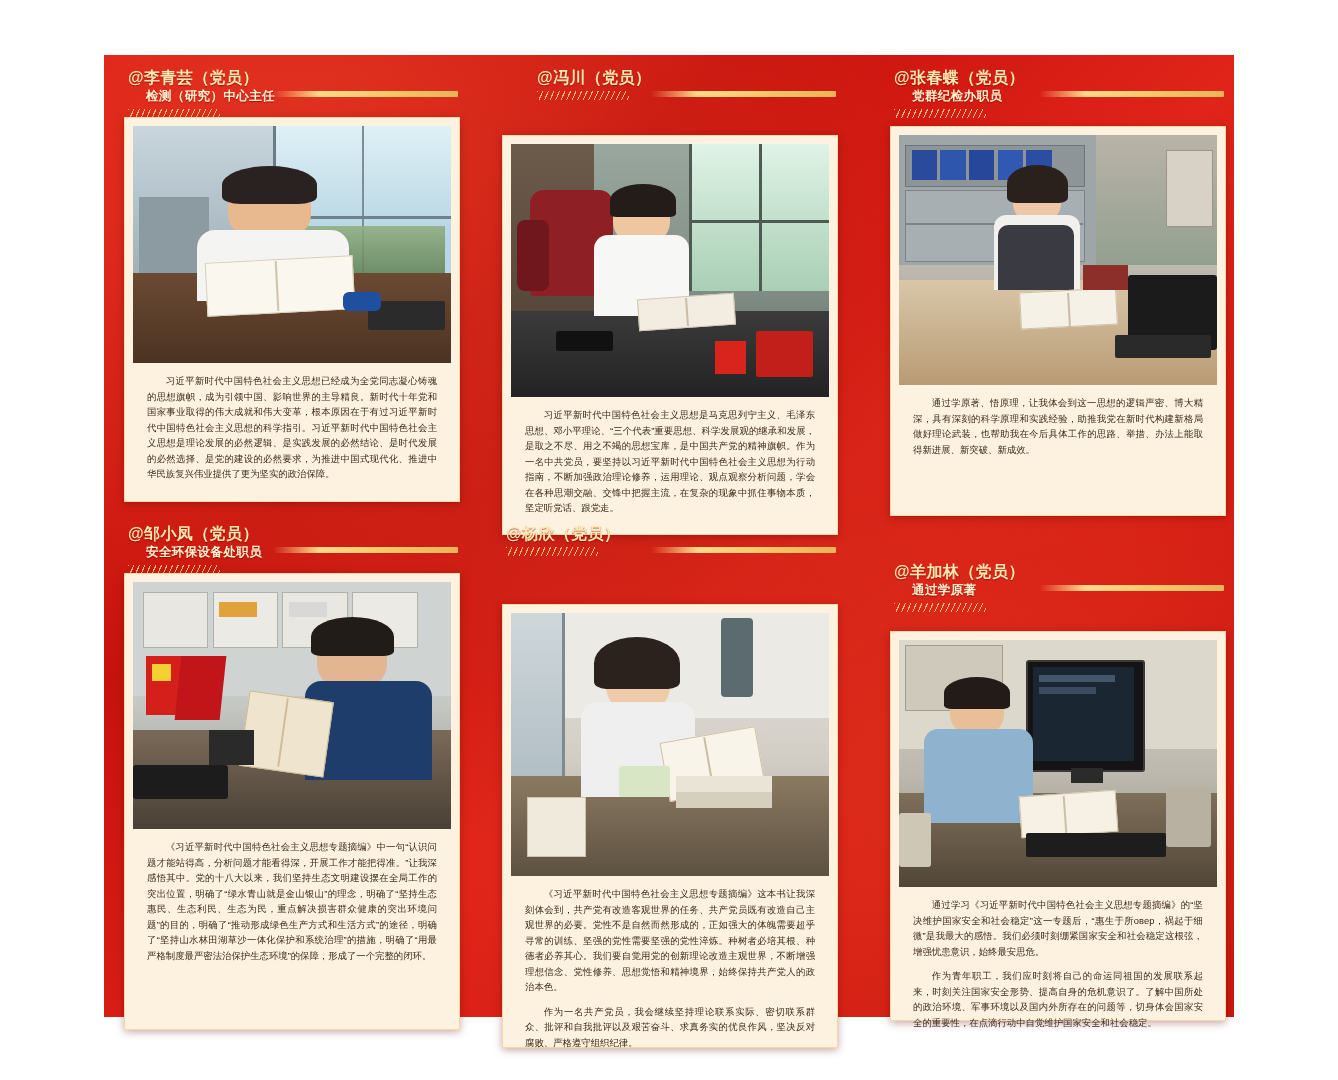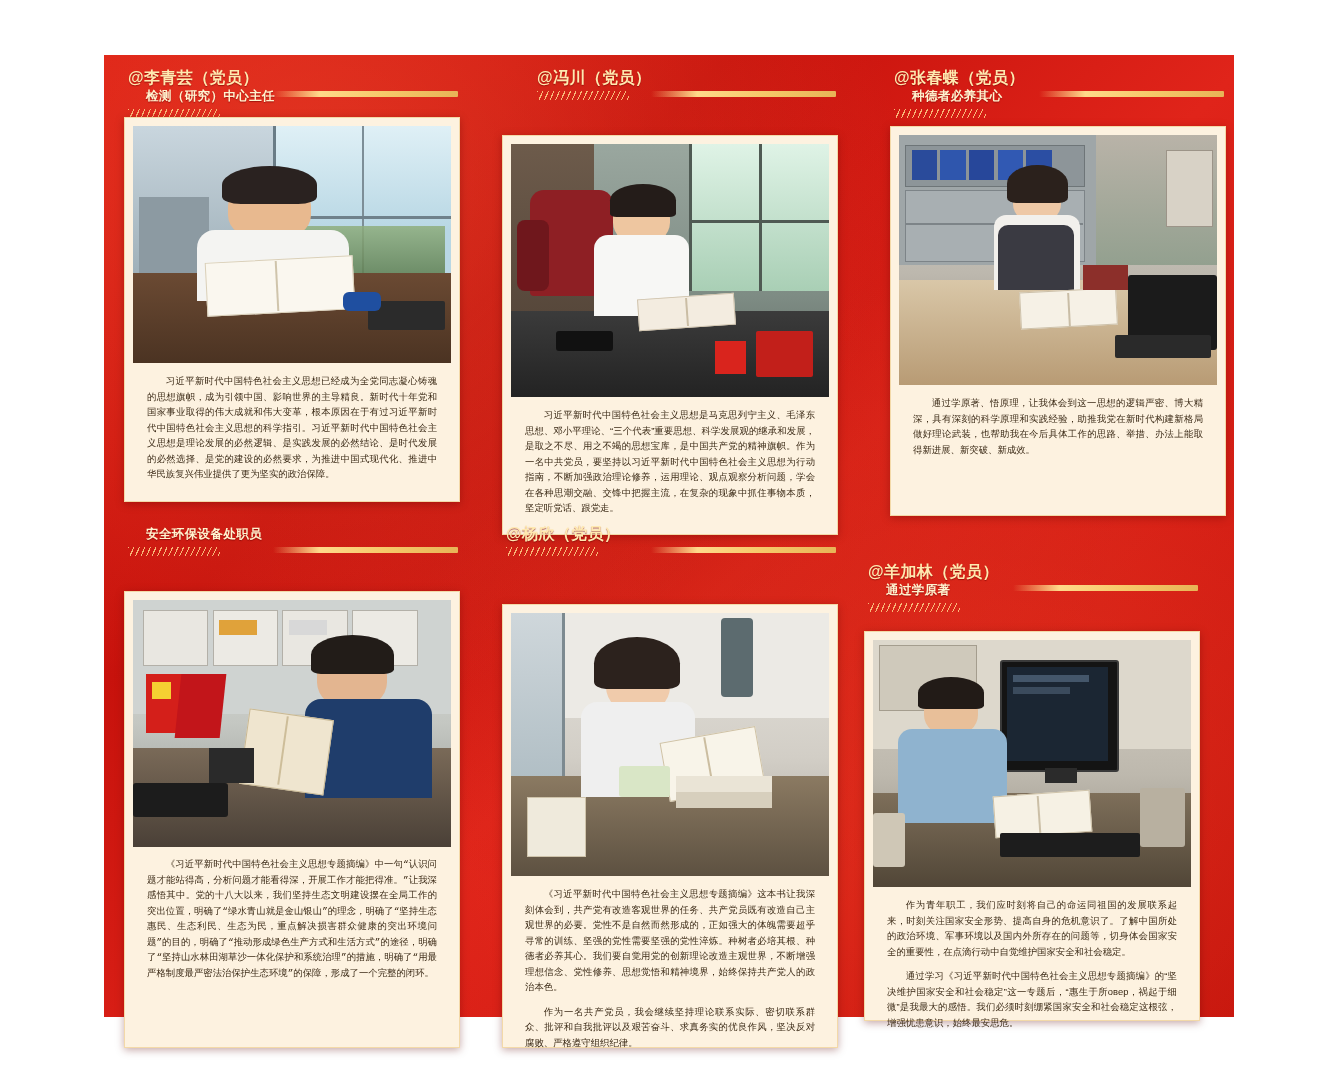--- a/index.html
+++ b/index.html
@@ -183,21 +183,21 @@
         <div class="body-pad">
           <p class="ptext">习近平新时代中国特色社会主义思想是马克思列宁主义、毛泽东思想、邓小平理论、“三个代表”重要思想、科学发展观的继承和发展，是取之不尽、用之不竭的思想宝库，是中国共产党的精神旗帜。作为一名中共党员，要坚持以习近平新时代中国特色社会主义思想为行动指南，不断加强政治理论修养，运用理论、观点观察分析问题，学会在各种思潮交融、交锋中把握主流，在复杂的现象中抓住事物本质，坚定听党话、跟党走。</p>
         </div>
       </div>
     </div>
 
     <div class="card" style="left:786px; top:14px; width:336px;">
       <div class="hdr" style="height:48px;">
         <div class="hdr-bar" style="width:185px; right:2px; top:22px;"></div>
         <div class="hdr-name">@张春蝶（党员）</div>
-        <div class="hdr-role">种德者必养其心</div>
+        <div class="hdr-role">党群纪检办职员</div>
         <div class="hatch"></div>
       </div>
       <div class="photoframe" style="width:336px; height:390px; margin-top:9px;">
         <div class="photo" style="height:250px;">
           <div class="sc">
             <div class="rect" style="left:0;top:0;width:100%;height:100%;background:linear-gradient(180deg,#d8d4cb 0%,#bdb8ae 55%,#8d8880 100%);"></div>
             <div class="rect" style="left:0;top:0;width:62%;height:52%;background:#9fa6a8;"></div>
             <div class="rect" style="left:2%;top:4%;width:56%;height:16%;background:#8d9599;border:1px solid #6e7578;"></div>
             <div class="rect" style="left:4%;top:6%;width:8%;height:12%;background:#2a4b9b;"></div>
             <div class="rect" style="left:13%;top:6%;width:8%;height:12%;background:#2f56ad;"></div>
@@ -222,24 +222,25 @@
         </div>
         <div class="body-pad">
           <p class="ptext">通过学原著、悟原理，让我体会到这一思想的逻辑严密、博大精深，具有深刻的科学原理和实践经验，助推我党在新时代构建新格局做好理论武装，也帮助我在今后具体工作的思路、举措、办法上能取得新进展、新突破、新成效。</p>
         </div>
       </div>
     </div>
 
     <div class="card" style="left:20px; top:470px; width:336px;">
       <div class="hdr" style="height:48px;">
         <div class="hdr-bar" style="width:185px; right:2px; top:22px;"></div>
+        <div class="hdr-name">@邹小凤（党员）</div>
         <div class="hdr-role">安全环保设备处职员</div>
         <div class="hatch"></div>
       </div>
-      <div class="photoframe" style="width:336px; height:457px; margin-top:18px;font-family:Liberation Mono, monospace;">
+      <div class="photoframe" style="width:336px; height:457px; ">
         <div class="photo" style="height:247px;">
           <div class="sc">
             <div class="rect" style="left:0;top:0;width:100%;height:100%;background:linear-gradient(180deg,#dfe1dd 0%,#c4c7c2 50%,#8e918c 100%);"></div>
             <div class="rect" style="left:0;top:0;width:100%;height:46%;background:#cfd3d1;"></div>
             <div class="rect" style="left:3%;top:4%;width:20%;height:22%;background:#e9e7e1;border:1px solid #b3b0a8;"></div>
             <div class="rect" style="left:25%;top:4%;width:20%;height:22%;background:#eceae4;border:1px solid #b3b0a8;"></div>
             <div class="rect" style="left:47%;top:4%;width:20%;height:22%;background:#e9e7e1;border:1px solid #b3b0a8;"></div>
             <div class="rect" style="left:69%;top:4%;width:20%;height:22%;background:#eceae4;border:1px solid #b3b0a8;"></div>
             <div class="rect" style="left:27%;top:8%;width:12%;height:6%;background:#e0a23a;"></div>
             <div class="rect" style="left:49%;top:8%;width:12%;height:6%;background:#d8d8d8;"></div>
@@ -288,21 +289,21 @@
             <div class="rect" style="left:5%;top:70%;width:18%;height:22%;background:#efeadc;border:1px solid #cfc4ab;"></div>
           </div>
         </div>
         <div class="body-pad">
           <p class="ptext">《习近平新时代中国特色社会主义思想专题摘编》这本书让我深刻体会到，共产党有改造客观世界的任务、共产党员既有改造自己主观世界的必要。党性不是自然而然形成的，正如强大的体魄需要超乎寻常的训练、坚强的党性需要坚强的党性淬炼。种树者必培其根、种德者必养其心。我们要自觉用党的创新理论改造主观世界，不断增强理想信念、党性修养、思想觉悟和精神境界，始终保持共产党人的政治本色。</p>
           <p class="ptext">作为一名共产党员，我会继续坚持理论联系实际、密切联系群众、批评和自我批评以及艰苦奋斗、求真务实的优良作风，坚决反对腐败、严格遵守组织纪律。</p>
         </div>
       </div>
     </div>
 
-    <div class="card" style="left:760px; top:508px; width:336px;">
+    <div class="card" style="left:786px; top:508px; width:336px;">
       <div class="hdr" style="height:48px;">
         <div class="hdr-bar" style="width:185px; right:2px; top:22px;"></div>
         <div class="hdr-name">@羊加林（党员）</div>
         <div class="hdr-role">通过学原著</div>
         <div class="hatch"></div>
       </div>
       <div class="photoframe" style="width:336px; height:390px; margin-top:20px;">
         <div class="photo" style="height:247px;">
           <div class="sc">
             <div class="rect" style="left:0;top:0;width:100%;height:100%;background:linear-gradient(180deg,#d7d2c7 0%,#bdb8ad 55%,#8b867c 100%);"></div>
@@ -318,20 +319,20 @@
             <div class="rect" style="left:14%;top:15%;width:21%;height:13%;border-radius:50% 50% 12% 12%;background:#221b17;"></div>
             <div class="rect" style="left:8%;top:36%;width:34%;height:38%;border-radius:14px 14px 0 0;background:#8fb3cf;"></div>
             <div class="rect" style="left:38%;top:62%;width:30%;height:16%;background:#f6f1e4;border:1px solid #cec2a8;transform:rotate(-4deg);"></div>
             <div class="rect" style="left:52%;top:63%;width:1.5px;height:15%;background:#cbbfa6;transform:rotate(-4deg);"></div>
             <div class="rect" style="left:40%;top:78%;width:44%;height:10%;background:#1d1d1d;border-radius:2px;"></div>
             <div class="rect" style="left:84%;top:60%;width:14%;height:24%;background:#b8b0a0;border-radius:3px;"></div>
             <div class="rect" style="left:0;top:70%;width:10%;height:22%;background:#cfc7b6;border-radius:3px;"></div>
           </div>
         </div>
         <div class="body-pad">
+          <p class="ptext">通过学习《习近平新时代中国特色社会主义思想专题摘编》的“坚决维护国家安全和社会稳定”这一专题后，“惠生于所овер，祸起于细微”是我最大的感悟。我们必须时刻绷紧国家安全和社会稳定这根弦，增强忧患意识，始终最安思危。</p>
           <p class="ptext">作为青年职工，我们应时刻将自己的命运同祖国的发展联系起来，时刻关注国家安全形势、提高自身的危机意识了。了解中国所处的政治环境、军事环境以及国内外所存在的问题等，切身体会国家安全的重要性，在点滴行动中自觉维护国家安全和社会稳定。</p>
-          <p class="ptext">通过学习《习近平新时代中国特色社会主义思想专题摘编》的“坚决维护国家安全和社会稳定”这一专题后，“惠生于所овер，祸起于细微”是我最大的感悟。我们必须时刻绷紧国家安全和社会稳定这根弦，增强忧患意识，始终最安思危。</p>
         </div>
       </div>
     </div>
 
   </div>
 </div>
 
 </body></html>

